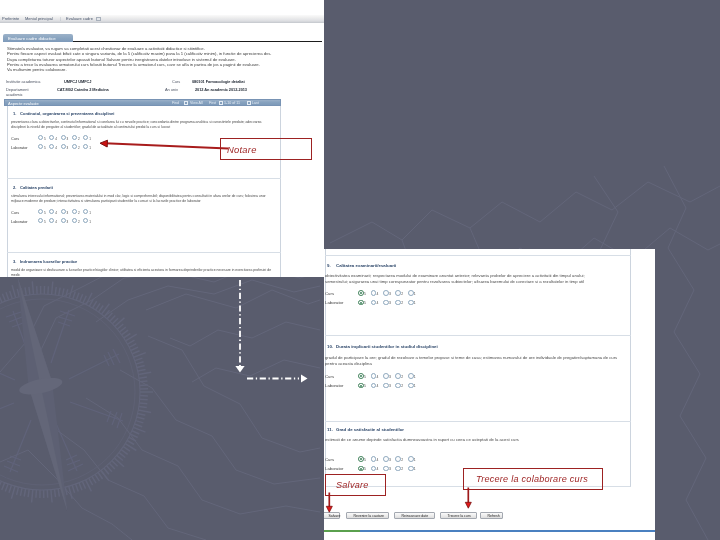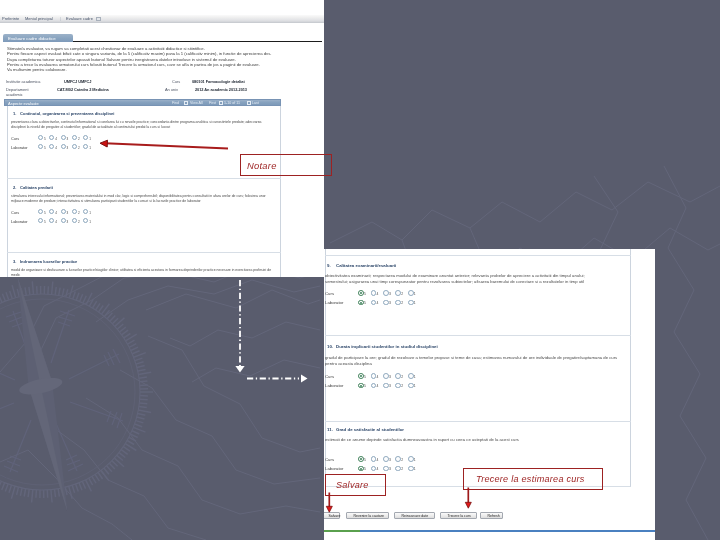--- a/index.html
+++ b/index.html
@@ -360,34 +360,34 @@
  <div style="position:absolute;left:36px;top:281px;width:295px;height:1.7px;background:#4a80c0;"></div>
 </div>
 <svg class="arrowsvg" style="left:0;top:0;width:720px;height:540px" viewBox="0 0 720 540" xmlns="http://www.w3.org/2000/svg">
  <g stroke="#ffffff" stroke-width="1.8" fill="none">
   <path d="M240 280 L240 366" stroke-dasharray="6.2 2.6 1.3 2.6"></path>
   <path d="M247 378.5 L299 378.5" stroke-dasharray="6.2 2.6 1.3 2.6"></path>
  </g>
  <path d="M235.4 366 L244.6 366 L240 372.5 Z" fill="#ffffff"></path>
  <path d="M301 374.4 L301 382.6 L307.5 378.5 Z" fill="#ffffff"></path>
 </svg>
-<div class="anno" style="left:240px;top:138px;width:90px;height:20px;margin-top:16px;">
+<div class="anno" style="left:220px;top:138px;width:90px;height:20px;">
       <span style="font-size:9.4px;text-align:left;left:6px">Notare</span>
     </div>
 <svg class="arrowsvg" style="left:99px;top:138px;width:132px;height:16px" viewBox="0 0 132 16" xmlns="http://www.w3.org/2000/svg">
  <path d="M6 5.3 L129 10.4" stroke="#a81c1c" stroke-width="2" fill="none"></path>
  <path d="M1 5.2 L8.5 2.2 L8.2 9 Z" fill="#cc1111" stroke="#7a1010" stroke-width="1" stroke-linejoin="round"></path>
 </svg>
 <div class="anno" style="left:325px;top:474px;width:59px;height:20px;">
       <span style="font-size:9.1px;text-align:left;left:10px">Salvare</span>
     </div>
 <svg class="arrowsvg" style="left:325px;top:492px;width:12px;height:23px" viewBox="0 0 12 23" xmlns="http://www.w3.org/2000/svg">
  <path d="M4.3 0.5 L4.3 15.5" stroke="#9e1a1a" stroke-width="1.7" fill="none"></path>
  <path d="M1.3 14.3 L7.3 14.3 L4.3 20.2 Z" fill="#e01818" stroke="#7a1010" stroke-width="0.8" stroke-linejoin="round"></path>
 </svg>
 <div class="anno" style="left:463px;top:468px;width:138px;height:20px;">
-      <span style="font-size:9.1px;text-align:left;left:12px">Trecere la estimarea curs</span>
+      <span style="font-size:9.1px;text-align:left;left:12px">Trecere la colaborare curs</span>
     </div>
 <svg class="arrowsvg" style="left:464px;top:487px;width:12px;height:24px" viewBox="0 0 12 24" xmlns="http://www.w3.org/2000/svg">
  <path d="M4.3 0.5 L4.3 16.5" stroke="#9e1a1a" stroke-width="1.7" fill="none"></path>
  <path d="M1.3 15.3 L7.3 15.3 L4.3 21.2 Z" fill="#e01818" stroke="#7a1010" stroke-width="0.8" stroke-linejoin="round"></path>
 </svg>
 </div>
 
 </body></html>

